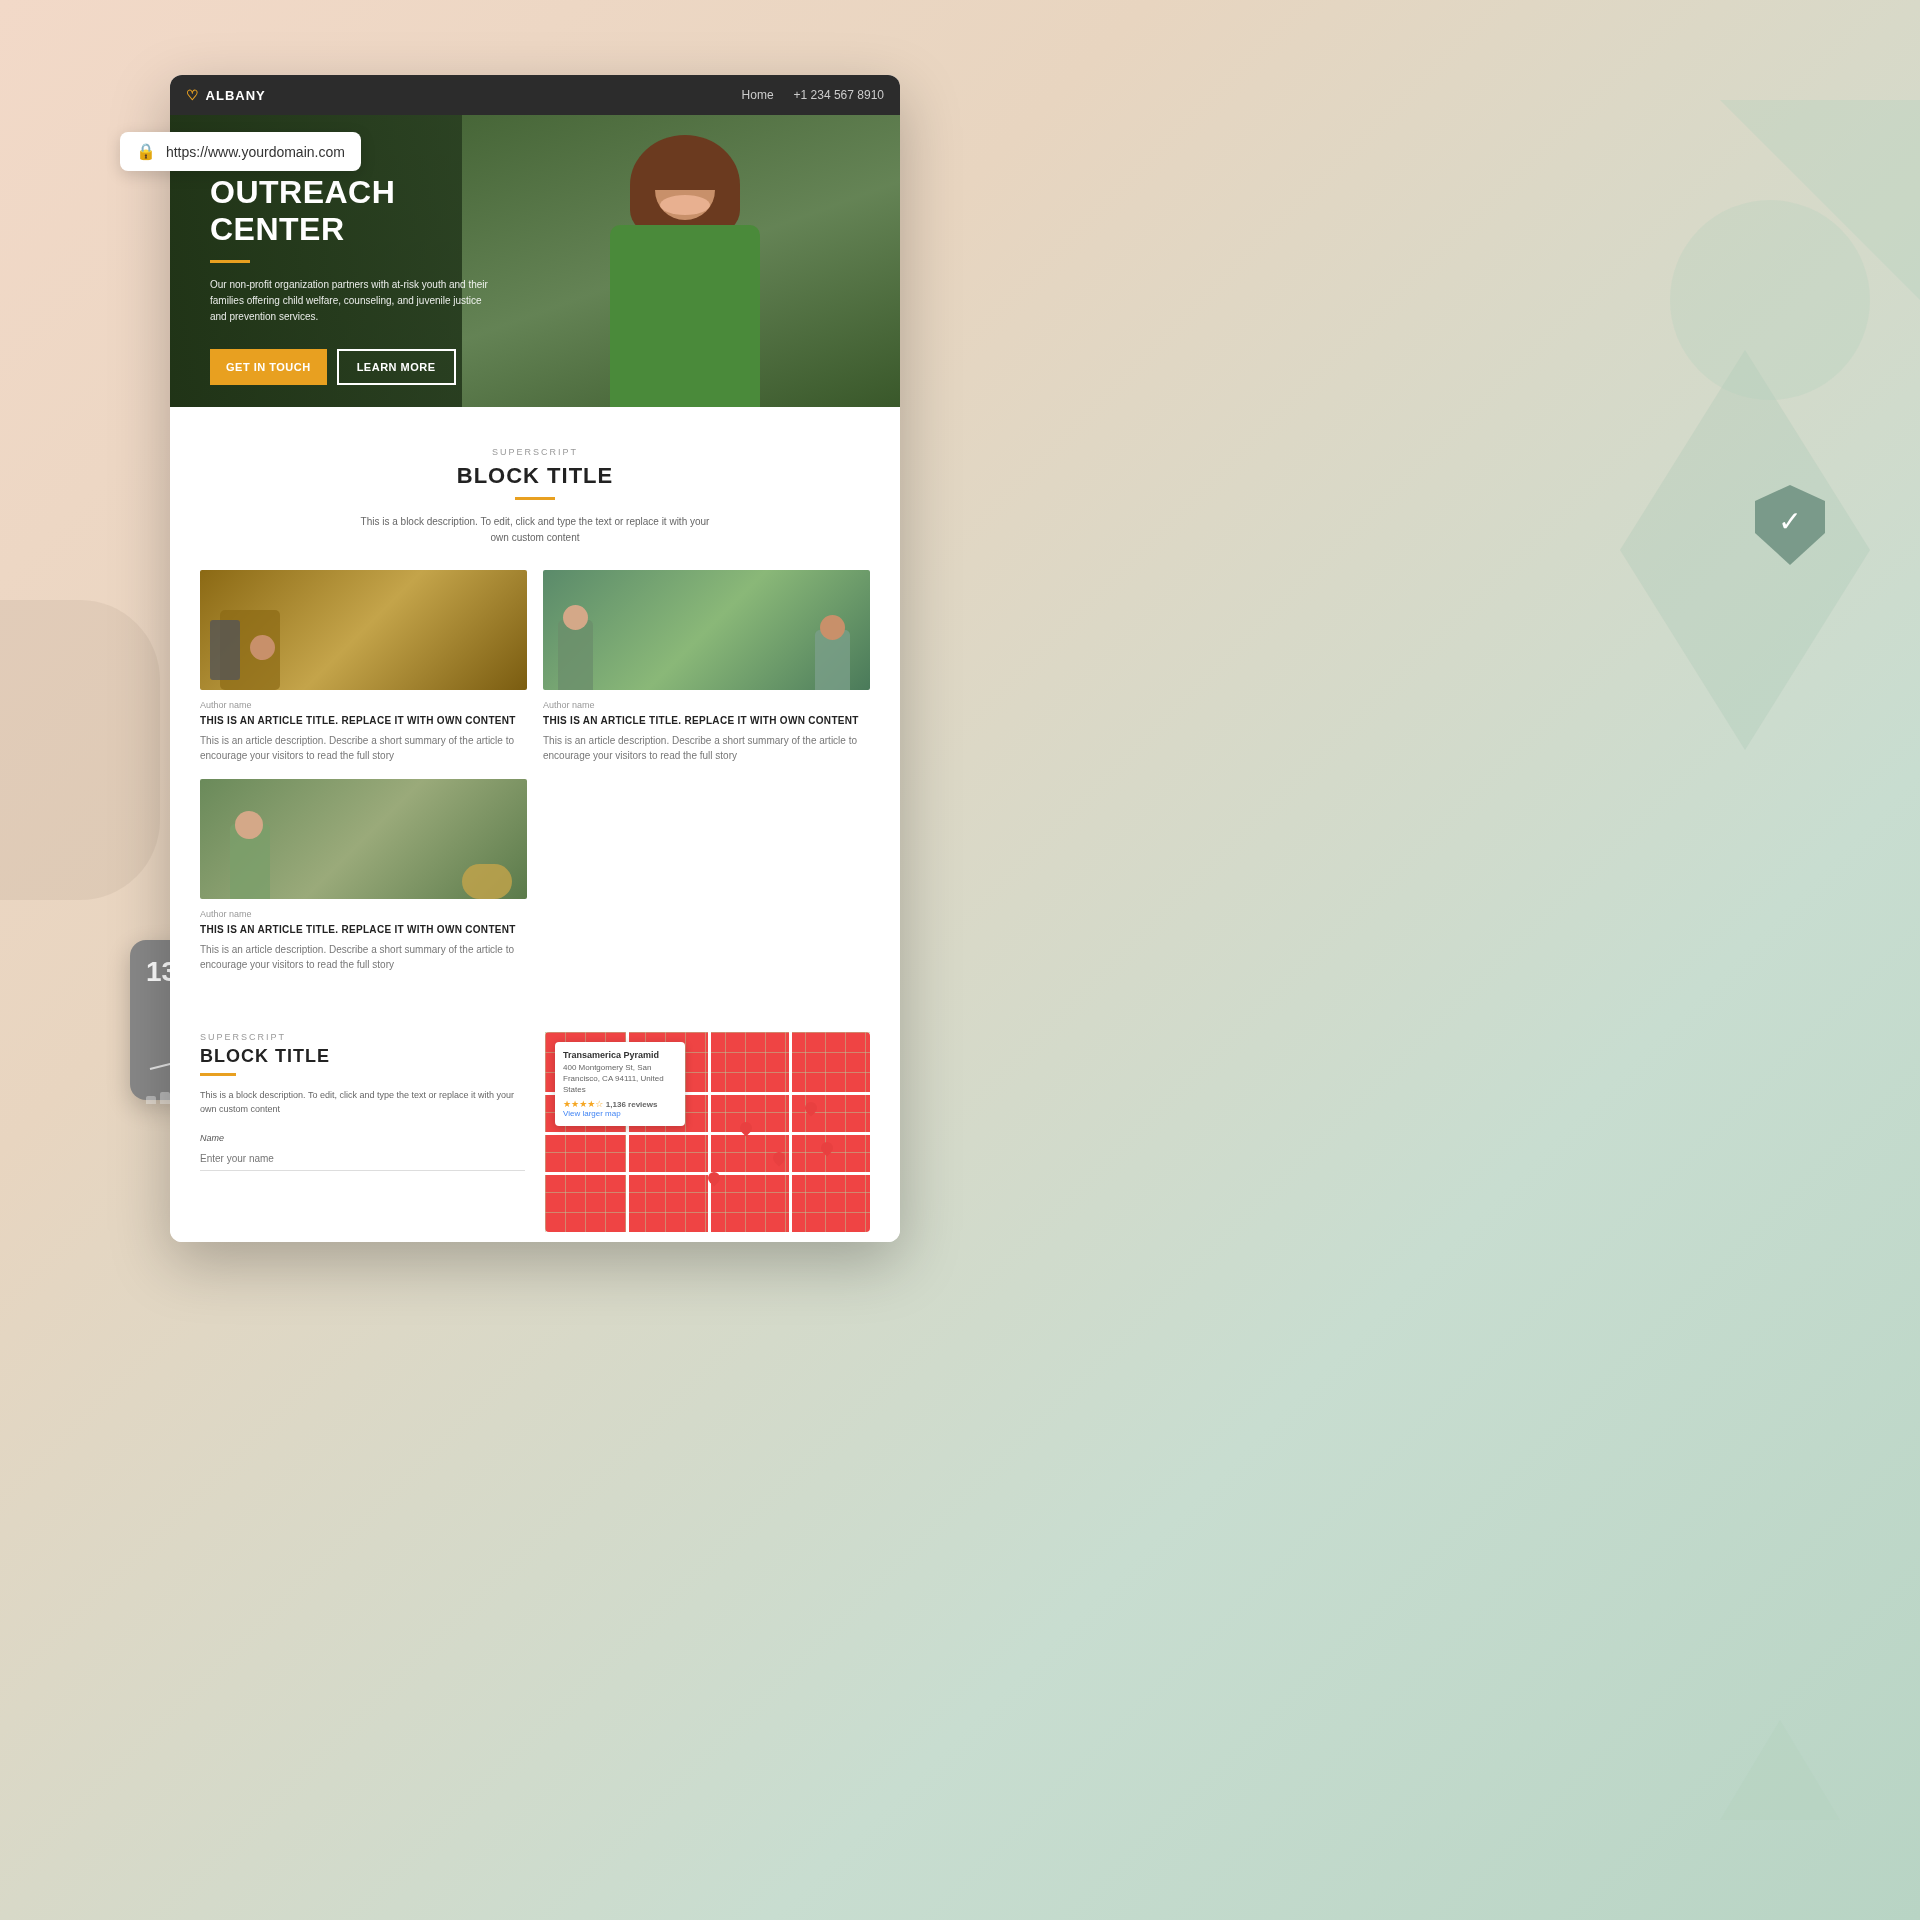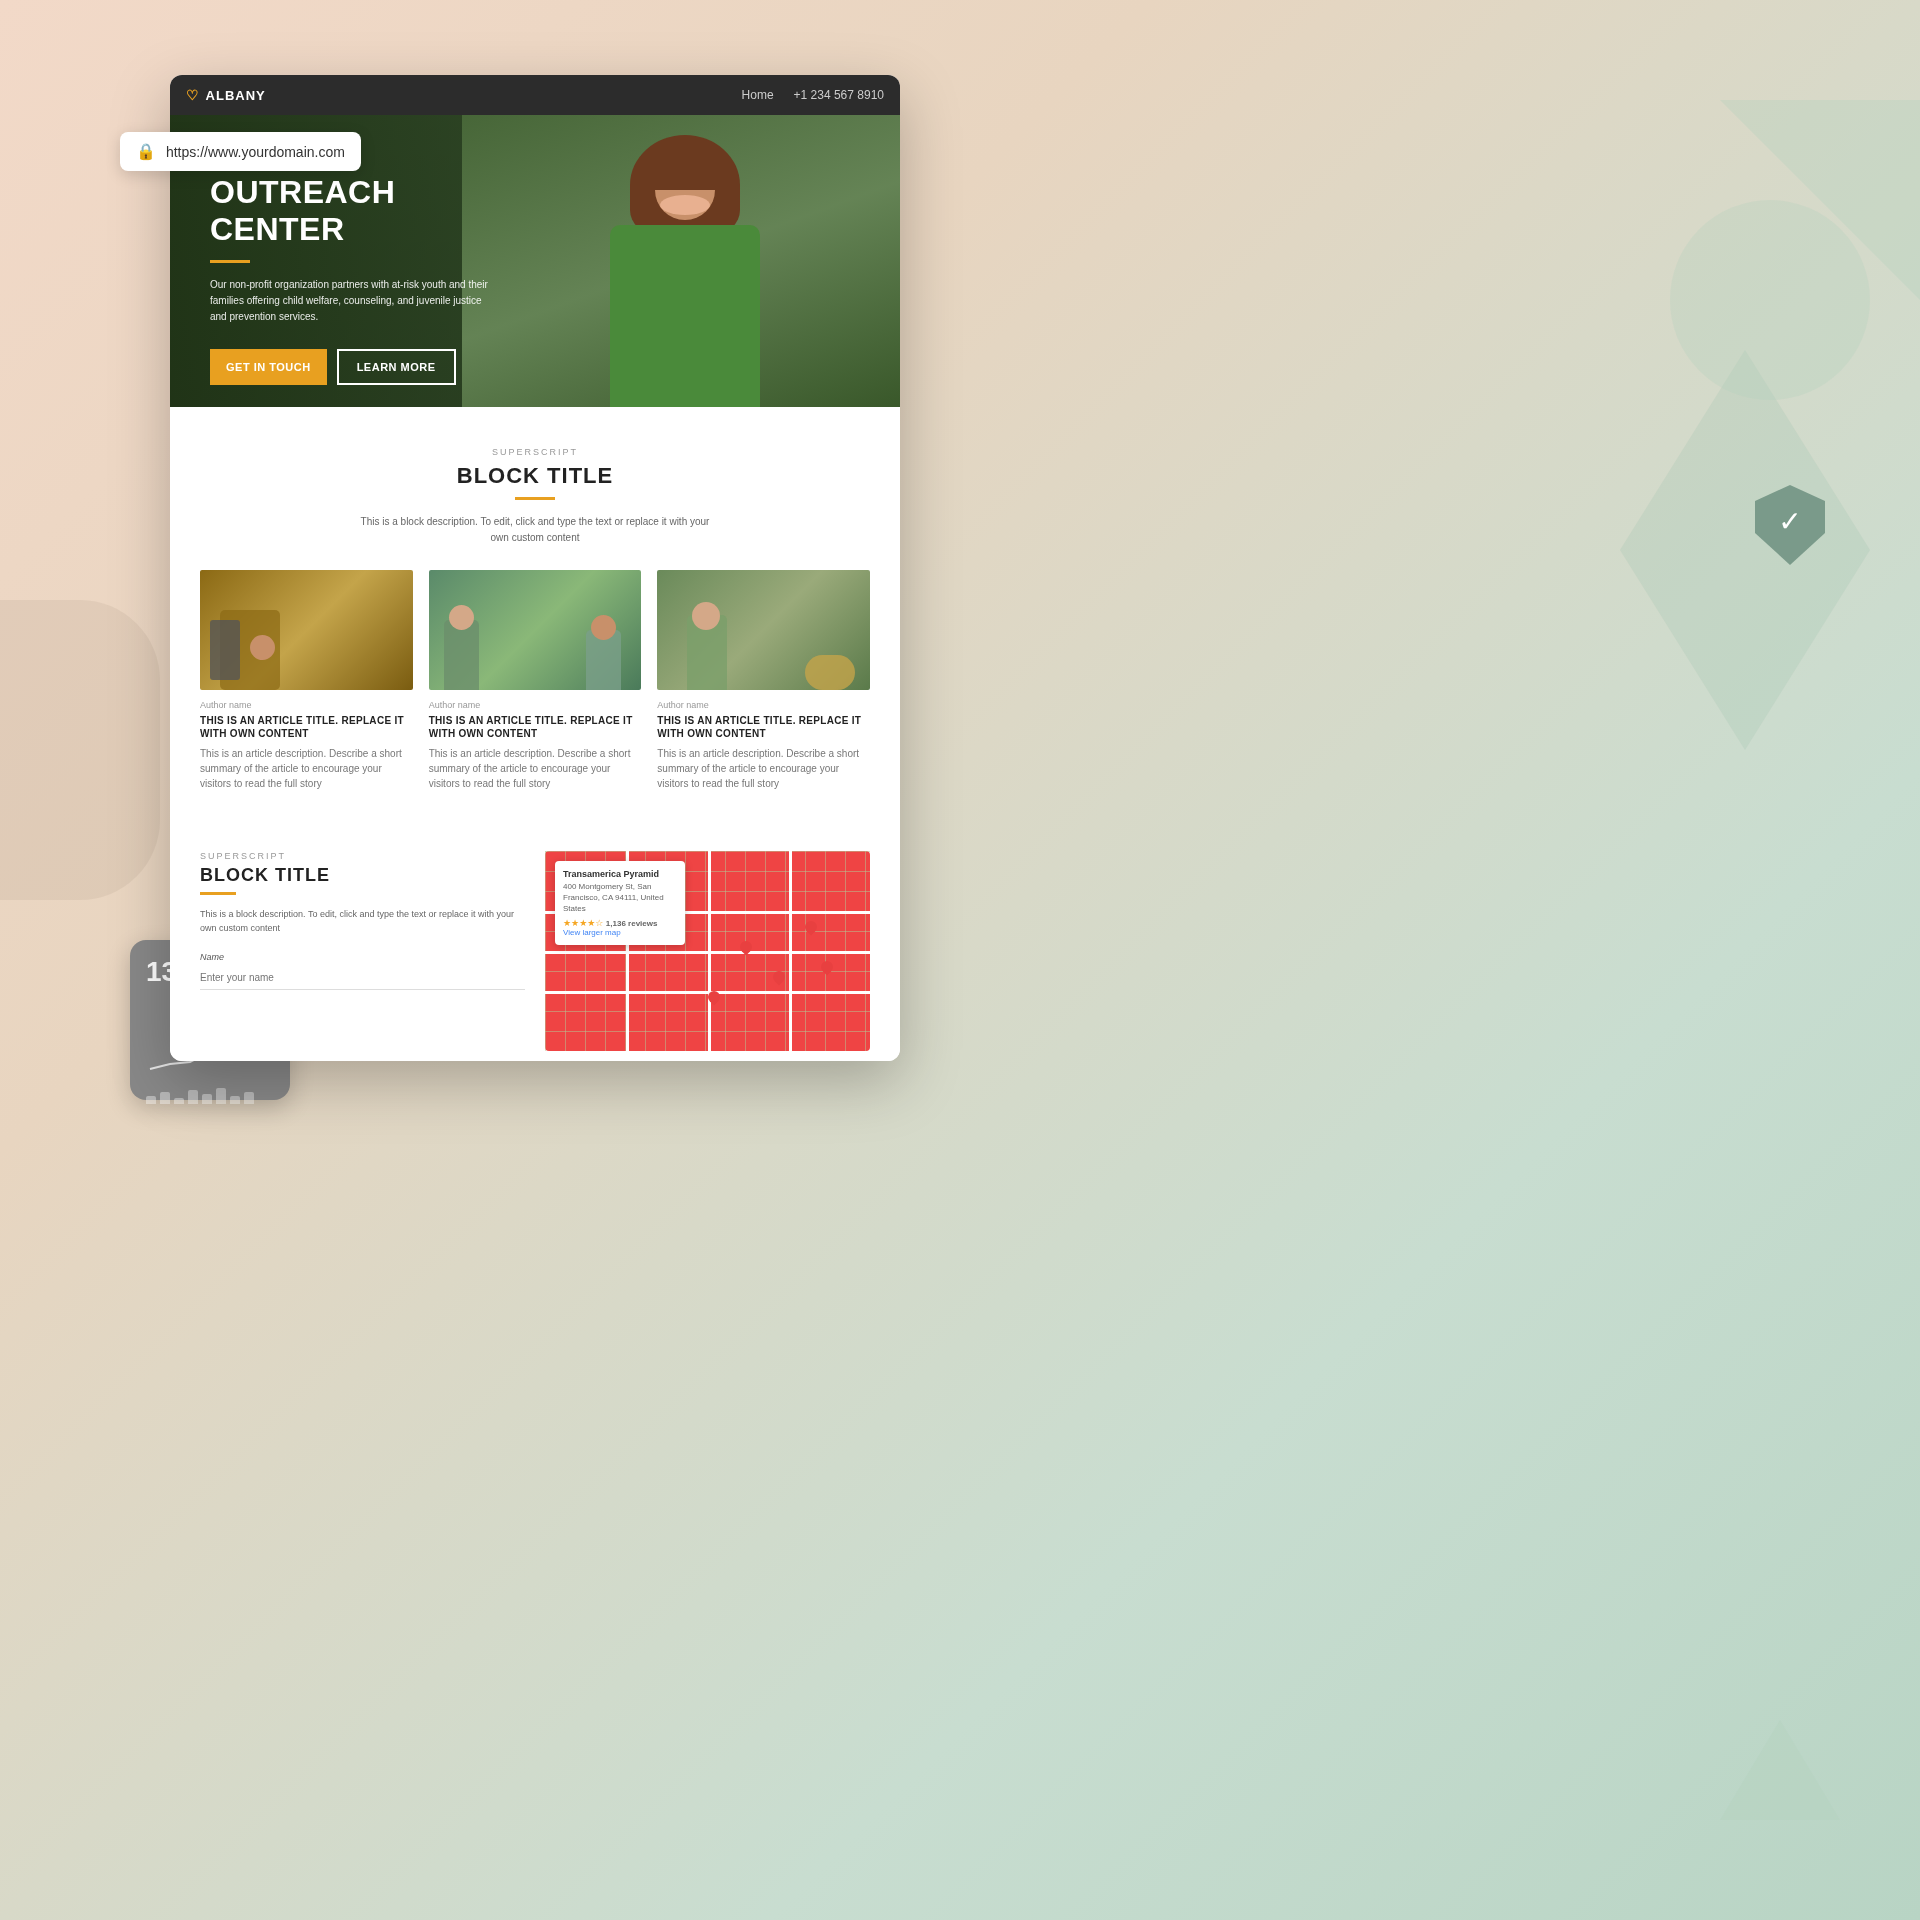--- a/index.html
+++ b/index.html
@@ -186,21 +186,21 @@
       line-height: 1.6;
       margin-bottom: 24px;
       max-width: 360px;
       margin-left: auto;
       margin-right: auto;
     }
 
     
     .articles-grid {
       display: grid;
-      grid-template-columns: repeat(3, 1fr);
+      grid-template-columns: repeat(2, 1fr);
       gap: 16px;
       margin-bottom: 30px;
     }
 
     .article-card {
       background: #fff;
     }
 
     .article-img-1 {
       background: linear-gradient(135deg, #8b6914, #c4a44a, #7a5c10);

